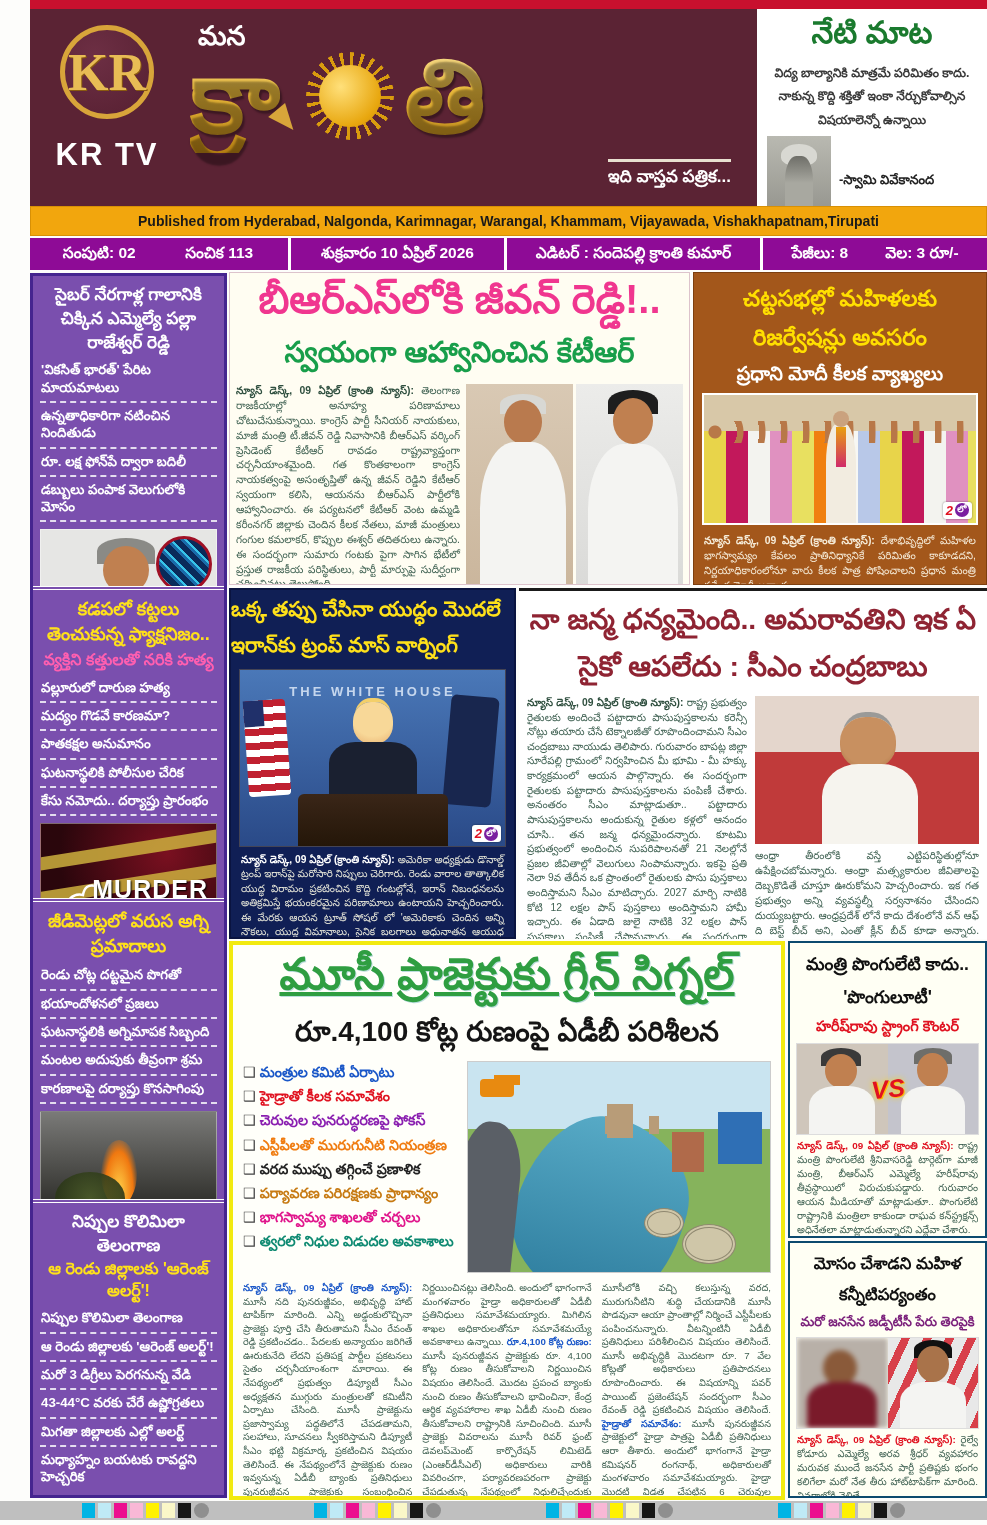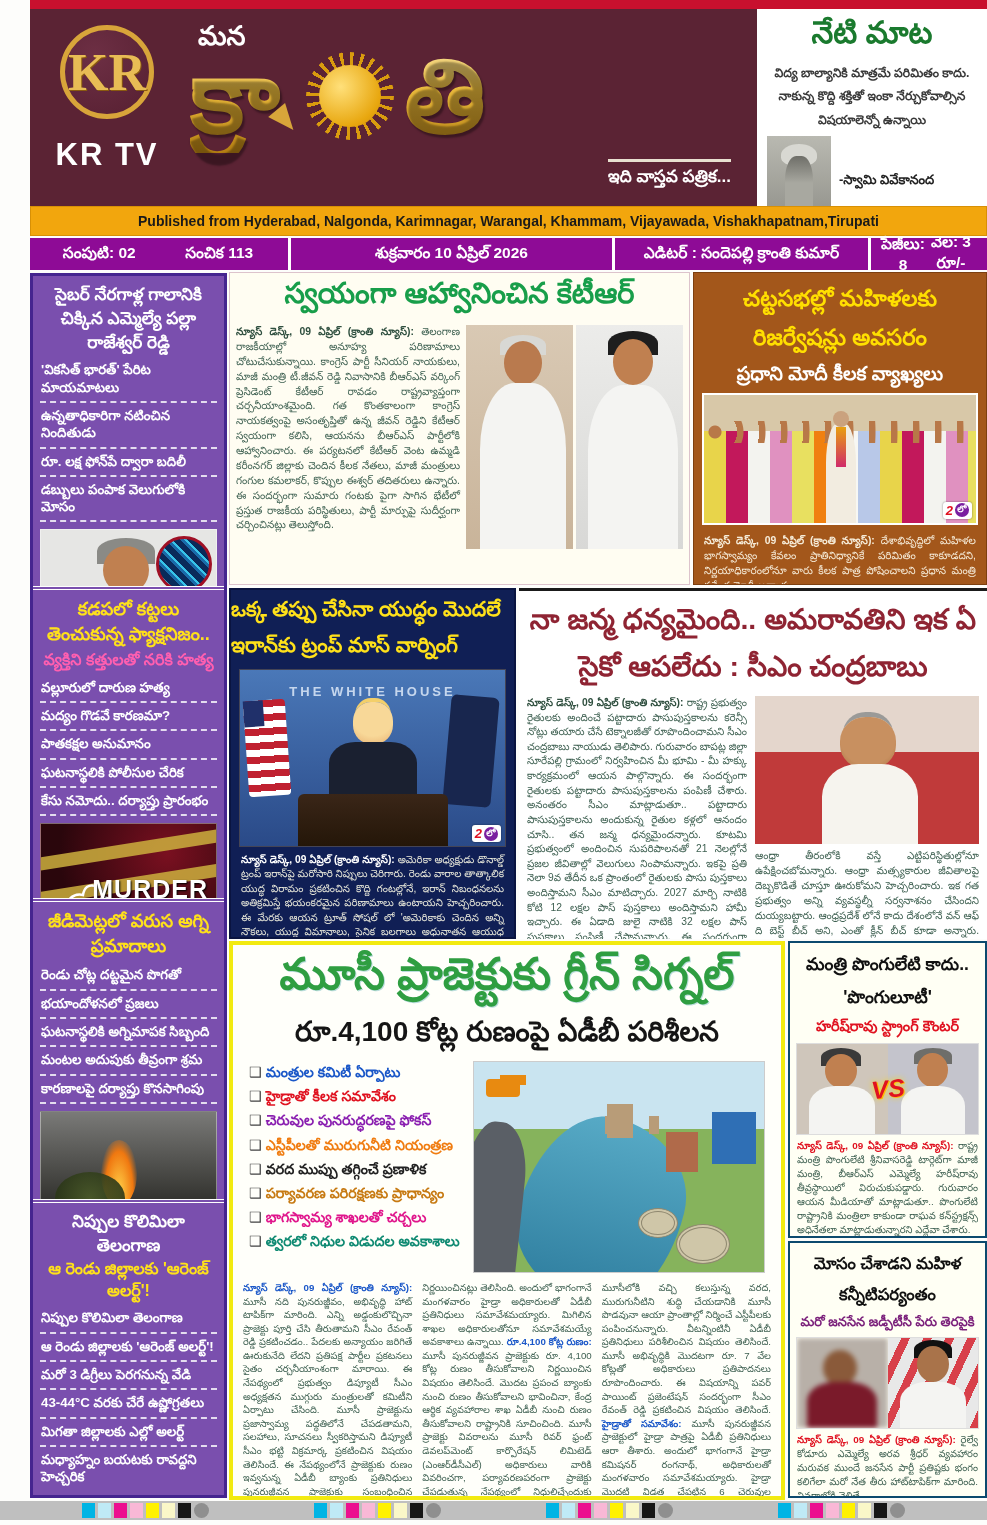--- a/index.html
+++ b/index.html
@@ -45,21 +45,21 @@
   .tw-attr { font-size:13px; color:#222; font-weight:700; }
 
   
   .published-bar { left:30px; top:206px; width:957px; height:30px; background:#f2a60d; color:#1a1a1a;
     font-size:14px; font-weight:bold; display:flex; align-items:center; justify-content:center;
     border:1px solid #d89005; }
   .info-bar { left:30px; top:238px; width:957px; height:32px; background:#8e0b96; display:flex;
     color:#fff; font-weight:bold; font-size:15.5px; }
   .info-seg { display:flex; align-items:center; justify-content:space-around; padding:0 10px; }
   .info-seg + .info-seg { border-left:3px solid #fff; }
-  .seg1{width:258px;padding-left:8px;} .seg2{width:324px;} .seg3{width:256px;} .seg4{flex:1;text-align:center;}
+  .seg1{width:258px;padding-left:8px;} .seg2{width:216px;} .seg3{width:256px;} .seg4{flex:1;text-align:center;}
 
   
   .sidebar { left:30px; top:273px; width:197px; height:1225px; background:#7a4fae;
     border:3px solid #45258f; overflow:hidden; }
   .s-story { padding:7px 7px 5px; border-bottom:4px double #fff; overflow:hidden; }
   .s-h { text-align:center; font-weight:800; line-height:1.4; }
   .s-y { color:#ffe11a; font-size:18px; }
   .s-w { color:#fff; font-size:17px; }
   .s-p { color:#ff5fb0; font-size:16px; margin-top:2px; }
   .s-list { list-style:none; margin-top:3px; }
@@ -170,23 +170,23 @@
   .mics { position:absolute; left:34%; bottom:0; width:80px; height:40px; }
   .mics::before,.mics::after { content:""; position:absolute; bottom:0; width:10px; height:38px;
     background:#111; border-radius:5px 5px 0 0; }
   .mics::before{ left:14px; transform:rotate(-14deg);} .mics::after{ right:14px; transform:rotate(14deg);}
   .cbn-body2 { font-size:10.3px; line-height:1.45; text-align:justify; color:#3f6152; margin-top:5px; }
 
   
   .musi-box { left:229px; top:941px; width:556px; height:559px; background:#fffffa;
     border:4px solid #f2ea10; overflow:hidden; }
   .musi-h1 { font-size:44px; color:#2f9e41; font-weight:900; text-align:center; margin-top:4px;
-    text-shadow:1px 1px 0 #bdd; }
+    text-shadow:1px 1px 0 #bdd;text-decoration:underline; }
   .musi-h2 { font-size:28px; color:#151515; font-weight:900; text-align:center; margin:6px 0 2px; }
-  .musi-mid { display:flex; gap:8px; padding:4px 16px 0; height:216px; }
+  .musi-mid { display:flex; gap:8px; padding:4px 10px 0; height:216px; }
   .musi-bullets { width:216px; list-style:none; }
   .musi-bullets li { font-size:14.2px; font-weight:800; padding:3.2px 0; line-height:1.25; }
   .musi-bullets li::before { content:"❑ "; color:#444; font-weight:400; }
   .art-river { flex:1; position:relative; overflow:hidden; border:1px solid #ccc;
     background:linear-gradient(#c9e4f0 0 32%, #86b35c 32%); }
   .art-river::before { content:""; position:absolute; left:16%; top:26%; width:56%; height:90%;
     background:linear-gradient(#57aac6,#2e7d9e); border-radius:45% 55% 40% 60%/60% 40% 60% 40%;
     transform:rotate(14deg); }
   .art-river::after { content:""; position:absolute; left:-8%; top:28%; width:24%; height:90%;
     background:#5a5f66; border-radius:50% 40% 0 0/70% 30% 0 0; transform:rotate(6deg); }
@@ -339,20 +339,21 @@
       <li>మరో 3 డిగ్రీలు పెరగనున్న వేడి</li>
       <li>43-44°C వరకు చేరే ఉష్ణోగ్రతలు</li>
       <li>మిగతా జిల్లాలకు ఎల్లో అలర్ట్</li>
       <li>మధ్యాహ్నం బయటకు రావద్దని హెచ్చరిక</li>
     </ul>
 
   </section>
 </aside>
 
 <section class="abs lead-box">
+  <h1 class="lead-h1">బీఆర్ఎస్‌లోకి జీవన్ రెడ్డి!..</h1>
   <h2 class="lead-h2">స్వయంగా ఆహ్వానించిన కేటీఆర్</h2>
   <div class="lead-row">
     <p class="lead-body"><span class="dateline" style="color:#2f4f3f;">న్యూస్ డెస్క్, 09 ఏప్రిల్ (క్రాంతి న్యూస్):</span> <span>తెలంగాణ రాజకీయాల్లో అనూహ్య పరిణామాలు చోటుచేసుకున్నాయి. కాంగ్రెస్ పార్టీ సీనియర్ నాయకులు, మాజీ మంత్రి టీ.జీవన్ రెడ్డి నివాసానికి బీఆర్ఎస్ వర్కింగ్ ప్రెసిడెంట్ కేటీఆర్ రావడం రాష్ట్రవ్యాప్తంగా చర్చనీయాంశమైంది. గత కొంతకాలంగా కాంగ్రెస్ నాయకత్వంపై అసంతృప్తితో ఉన్న జీవన్ రెడ్డిని కేటీఆర్ స్వయంగా కలిసి, ఆయనను బీఆర్ఎస్ పార్టీలోకి ఆహ్వానించారు. ఈ పర్యటనలో కేటీఆర్ వెంట ఉమ్మడి కరీంనగర్ జిల్లాకు చెందిన కీలక నేతలు, మాజీ మంత్రులు గంగుల కమలాకర్, కొప్పుల ఈశ్వర్ తదితరులు ఉన్నారు. ఈ సందర్భంగా సుమారు గంటకు పైగా సాగిన భేటీలో ప్రస్తుత రాజకీయ పరిస్థితులు, పార్టీ మార్పుపై సుదీర్ఘంగా చర్చించినట్లు తెలుస్తోంది.</span></p>
     <div class="lead-photos">
       <div class="ph ph-tan">
         <span class="p-hair" style="left:34px;top:10px;width:46px;height:20px;background:#d8d8d4;"></span>
         <span class="p-head" style="left:38px;top:16px;width:38px;height:44px;background:#b97a4e;"></span>
         <span class="p-body" style="left:14px;top:58px;width:86px;height:166px;"></span>
       </div>
       <div class="ph ph-gray">

